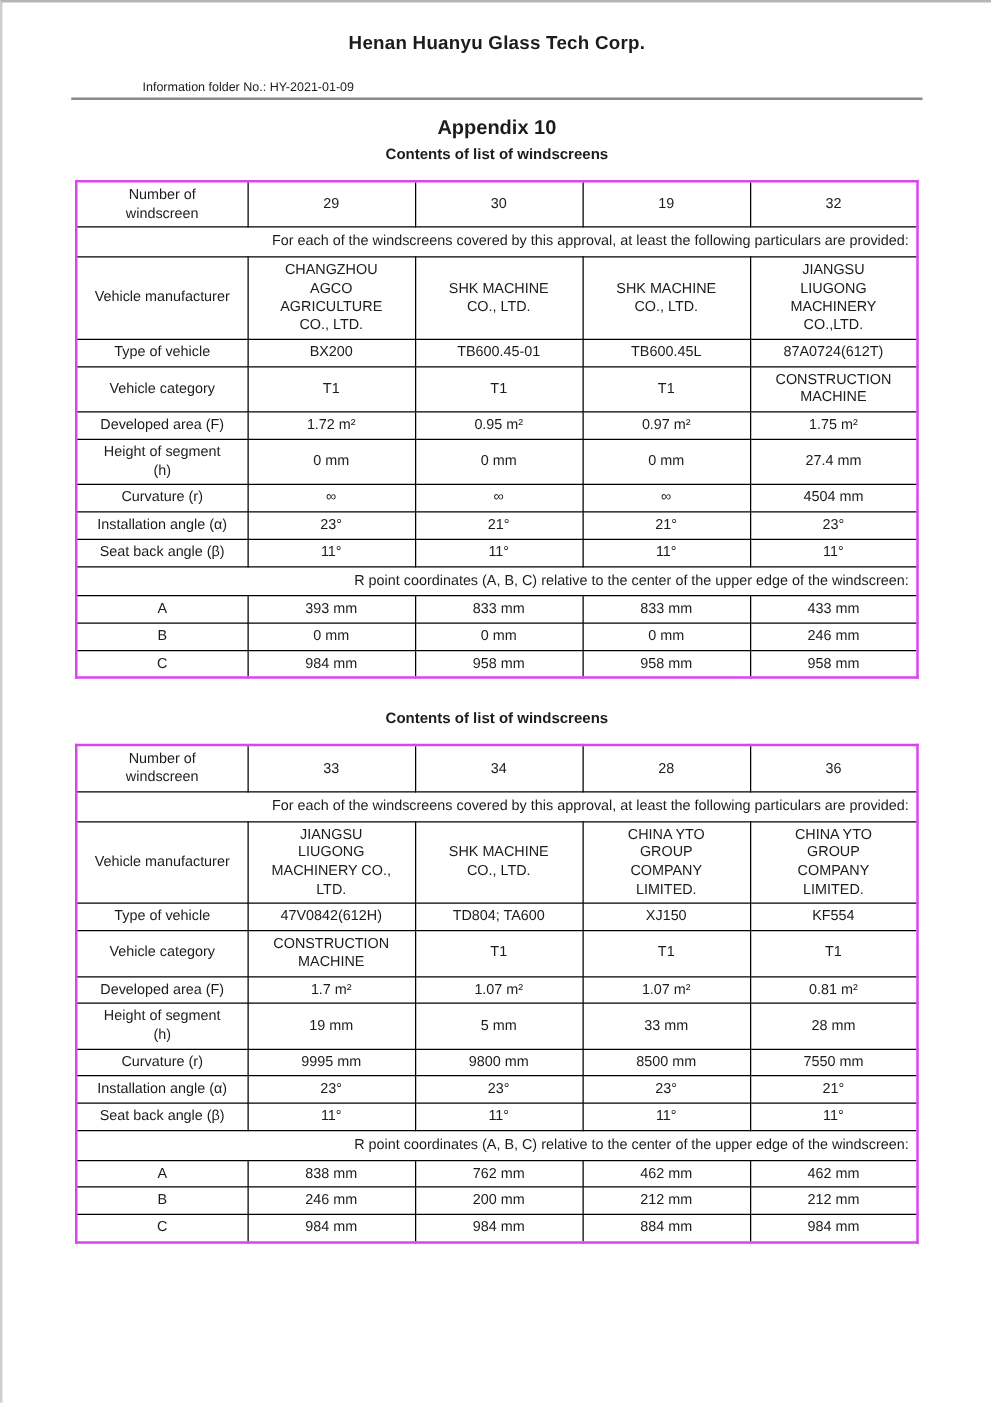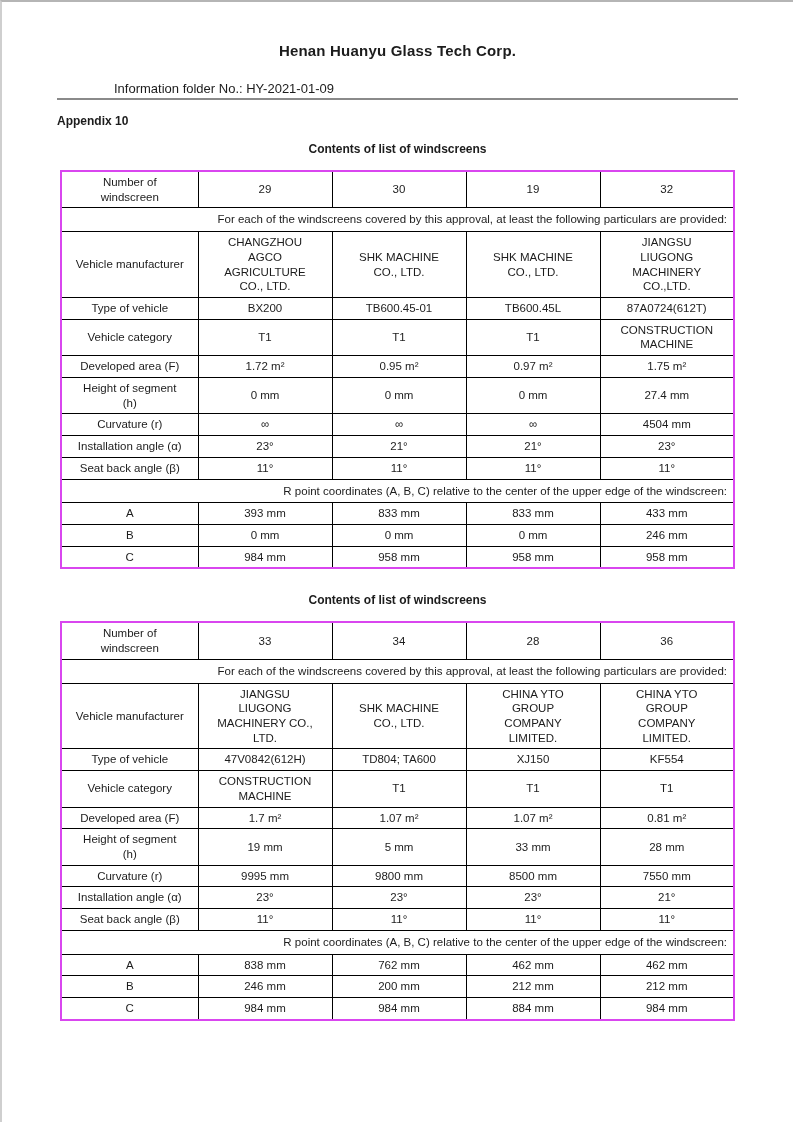--- a/index.html
+++ b/index.html
@@ -7,46 +7,47 @@
     width: 793px;
     height: 1122px;
     background: #ffffff;
     border-top: 2px solid #b5b5b5;
     border-left: 2px solid #cfcfcf;
     box-sizing: border-box;
     overflow: hidden;
     font-family: "Liberation Sans", sans-serif;
     color: #1c1c1c;
   }
-  .doc { padding: 40px 55px 0 55px; }
+  .doc { padding: 24px 55px 0 55px; }
   .company-title {
     text-align: center;
     font-size: 15px;
     font-weight: bold;
     margin: 0 0 22px 0;
     letter-spacing: 0.2px;
   }
   .info-row {
     display: flex;
     justify-content: space-between;
     align-items: center;
-    font-size: 13px;
+    font-size: 10px;
     margin: 0 0 2px 0;
   }
   .info-left { padding-left: 57px; }
   .info-right { text-align: right; line-height: 1.45; }
   .header-rule {
     border: none;
     border-top: 2px solid #8a8a8a;
     margin: 2px 0 12px 0;
   }
   .appendix {
-    font-size: 12px;
+    text-align: center;
+    font-size: 16px;
     font-weight: bold;
-    margin: 14px 0 14px 0;
+    margin: 14px 0 4px 0;
   }
   .section-title {
     text-align: center;
     font-size: 12px;
     font-weight: bold;
     margin: 0 0 14px 0;
   }
   .section-title.second { margin-top: 24px; }
   table.spec {
     border-collapse: collapse;

